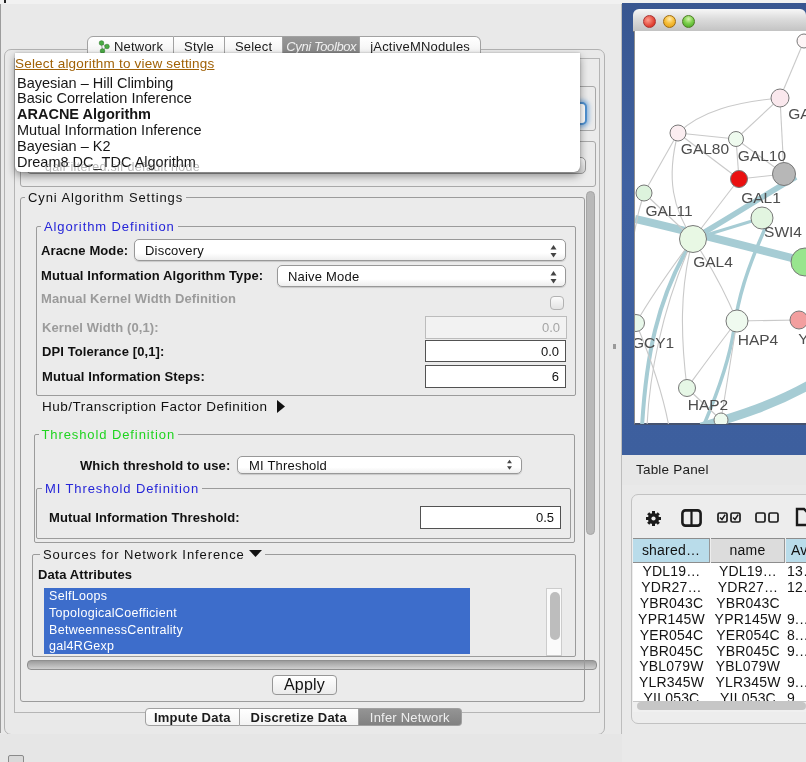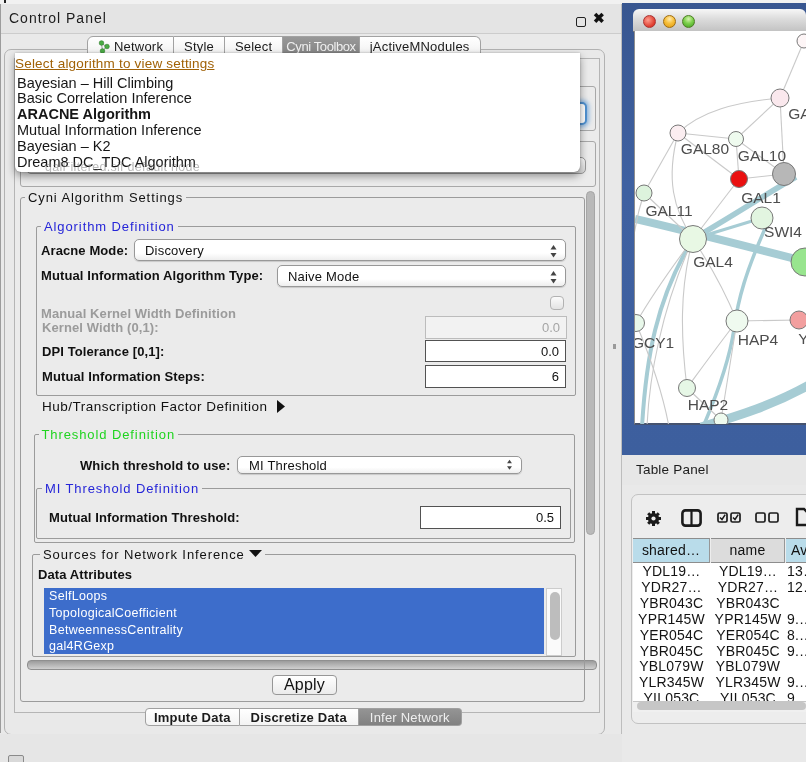--- a/index.html
+++ b/index.html
@@ -59,41 +59,36 @@
 .th{position:absolute;top:538px;height:25px;border-top:1px solid #8d8d8d;border-bottom:1px solid #8d8d8d;box-sizing:border-box;font-size:14px;color:#111;text-align:center;line-height:23px;letter-spacing:.2px;}
 .trow{position:absolute;height:16px;font-size:14px;color:#141414;text-align:center;line-height:16px;white-space:nowrap;letter-spacing:.2px;}
 </style>
 </head>
 <body>
 <div id="root">
 
   <div class="abs" style="left:0;top:0;width:806px;height:4px;background:#f1f1f1;"></div>
   <div class="abs" style="left:4px;top:0;width:2px;height:3px;background:#222;"></div>
 
-  <div class="abs cp-title">
-    <span class="t">Control Panel</span>
-    <span class="winbtn" style="left:576px;"></span>
-    <span class="winx" style="left:593px;">✖</span>
-  </div>
 
   <div class="abs" style="left:0;top:4px;width:1px;height:729px;background:#9c9c9c;"></div>
   <div class="abs" style="left:621px;top:4px;width:1px;height:758px;background:#bdbdbd;"></div>
 
   <div class="abs outerbox"></div>
 
   <div class="abs tabs">
     <div class="tab first" id="tabNetwork"><svg width="12" height="14" viewBox="0 0 12 14" style="margin-right:4px;">
           <path d="M3.5 3.5 L8.5 6.5 M3.5 3.5 L4.5 11 M8.5 6.5 L4.5 11" stroke="#999" stroke-width="1" fill="none"></path>
           <circle cx="3.5" cy="3" r="2.3" fill="#4aab44" stroke="#2c7c28" stroke-width=".6"></circle>
           <circle cx="9" cy="6.5" r="2.3" fill="#4aab44" stroke="#2c7c28" stroke-width=".6"></circle>
           <circle cx="4.5" cy="11" r="2.3" fill="#4aab44" stroke="#2c7c28" stroke-width=".6"></circle>
         </svg>Network</div>
     <div class="tab">Style</div>
     <div class="tab">Select</div>
-    <div class="tab sel" style="padding:0 3px;letter-spacing:-.4px;">Cyni Toolbox</div>
+    <div class="tab sel" style="padding:0 3px;letter-spacing:-.4px;font-style:italic;">Cyni Toolbox</div>
     <div class="tab last">jActiveMNodules</div>
   </div>
 
   <div class="abs innerbox"></div>
   <div class="abs vthumb"></div>
   <div class="abs hthumb"></div>
 
   <div class="abs" style="left:20px;top:86px;width:574px;height:43px;border:1px solid #a8a8a8;border-radius:3px;"></div>
   <div class="abs" style="left:20px;top:141px;width:574px;height:44px;border:1px solid #a8a8a8;border-radius:3px;"></div>
   <div class="abs" style="left:26px;top:102px;width:557px;height:19px;border-radius:5px;background:#fff;border:2px solid #4f90cf;box-shadow:0 0 4px 1.5px rgba(100,160,220,.7);"></div>
@@ -117,21 +112,21 @@
         </svg>
     </div>
     <span class="lbl" style="left:41px;top:268px;">Mutual Information Algorithm Type:</span>
     <div class="combo" style="left:277px;top:265px;width:287px;height:20px;">
       <span class="cv">Naive Mode</span>
       <svg class="stepper" viewBox="0 0 9 16">
           <path d="M4.5 2 L7.5 6.5 L1.5 6.5 Z" fill="#444"></path>
           <path d="M4.5 14.5 L7.5 10 L1.5 10 Z" fill="#444"></path>
         </svg>
     </div>
-    <span class="lbl dis" style="left:41px;top:306px;">Manual Kernel Width Definition</span>
+    <span class="lbl dis" style="left:41px;top:291px;">Manual Kernel Width Definition</span>
     <span class="chk" style="left:550px;top:296px;"></span>
     <span class="lbl dis" style="left:42px;top:320px;">Kernel Width (0,1):</span>
     <div class="field dis" style="left:425px;top:316px;width:140px;height:21px;">
         <span class="fv">0.0</span>
       </div>
     <span class="lbl" style="left:42px;top:344px;">DPI Tolerance [0,1]:</span>
     <div class="field" style="left:425px;top:340px;width:139px;height:20px;border-width:1.5px;">
         <span class="fv">0.0</span>
       </div>
     <span class="lbl" style="left:42px;top:369px;">Mutual Information Steps:</span>
@@ -163,21 +158,21 @@
     <div class="field" style="left:420px;top:506px;width:139px;height:21px;border-width:1.5px;">
         <span class="fv">0.5</span>
       </div>
 
     <div class="abs grp" style="left:32px;top:554px;width:542px;height:101px;">
       <span class="gt" style="color:#111;left:7px;">Sources for Network Inference <svg width="13" height="9" viewBox="0 0 13 9" style="vertical-align:1px;">
             <path d="M0 1 L13 1 L6.5 8 Z" fill="#111"></path>
           </svg></span>
     </div>
     <span class="lbl" style="left:38px;top:567px;">Data Attributes</span>
-    <div class="dlist" style="left:44px;top:588px;width:500px;height:66px;">
+    <div class="dlist" style="left:44px;top:588px;width:426px;height:66px;">
       <div>SelfLoops</div>
       <div>TopologicalCoefficient</div>
       <div>BetweennessCentrality</div>
       <div>gal4RGexp</div>
     </div>
     <div class="abs" style="left:546px;top:588px;width:14px;height:66px;background:#fafafa;border:1px solid #ccc;"></div>
     <div class="abs" style="left:550px;top:592px;width:10px;height:48px;background:#bdbdbd;border-radius:5px;"></div>
   </div>
 
   <div class="abs applybtn">Apply</div>

